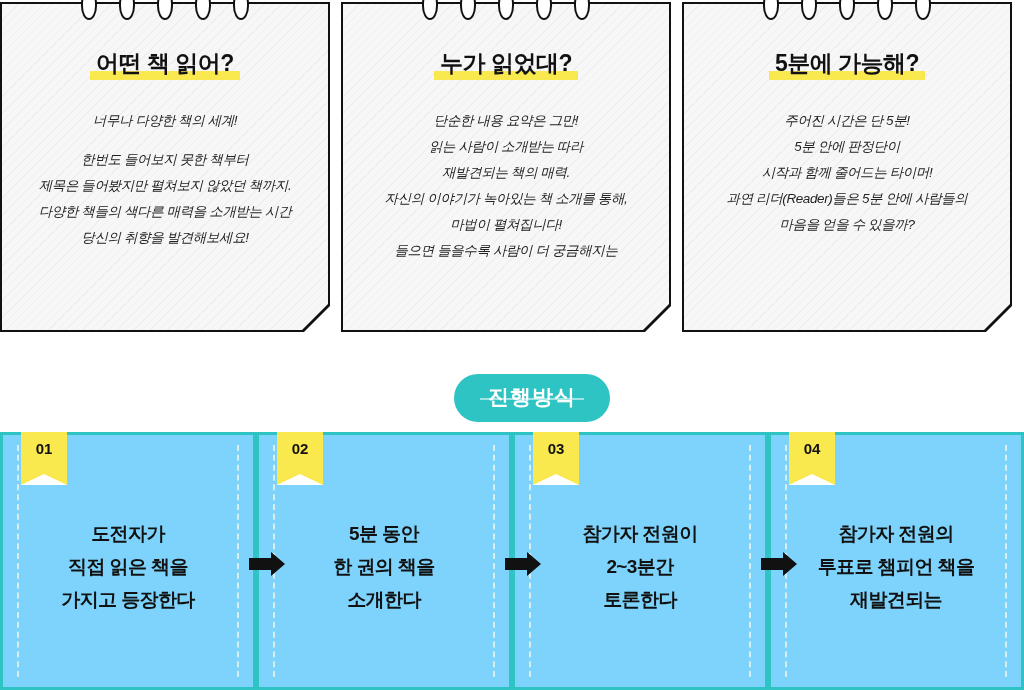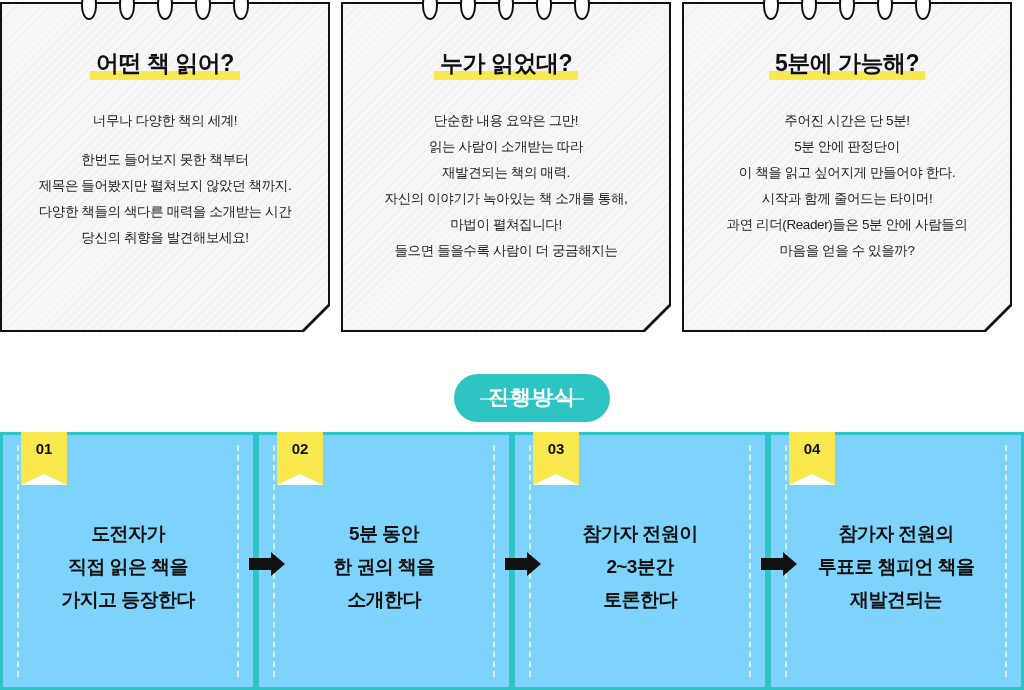--- a/index.html
+++ b/index.html
@@ -112,20 +112,21 @@
   .card-body {
     position: absolute;
     top: 104px;
     left: 0;
     width: 100%;
     text-align: center;
     font-size: 13.5px;
     line-height: 26px;
     color: #222222;
     letter-spacing: -0.4px;
+    font-style: italic;
   }
   .card-body .sp { display: block; height: 13px; }
 
   
   .badge-row {
     position: absolute;
     top: 374px;
     left: 0;
     width: 100%;
     text-align: center;
@@ -289,21 +290,20 @@
         <span class="ring"></span>
         <span class="ring"></span>
         <span class="ring"></span>
       </div>
       <div class="card-title-wrap">
         <span class="card-title">5분에 가능해?</span>
       </div>
       <div class="card-body">
         <div>주어진 시간은 단 5분!</div>
         <div>5분 안에 판정단이</div>
-        <div>이 책을 읽고 싶어지게 만들어야 한다.</div>
         <div>시작과 함께 줄어드는 타이머!</div>
         <div>과연 리더(Reader)들은 5분 안에 사람들의</div>
         <div>마음을 얻을 수 있을까?</div>
       </div>
       <span class="fold"></span>
       <span class="fold-inner"></span>
     </div>
 
   </div>
 

